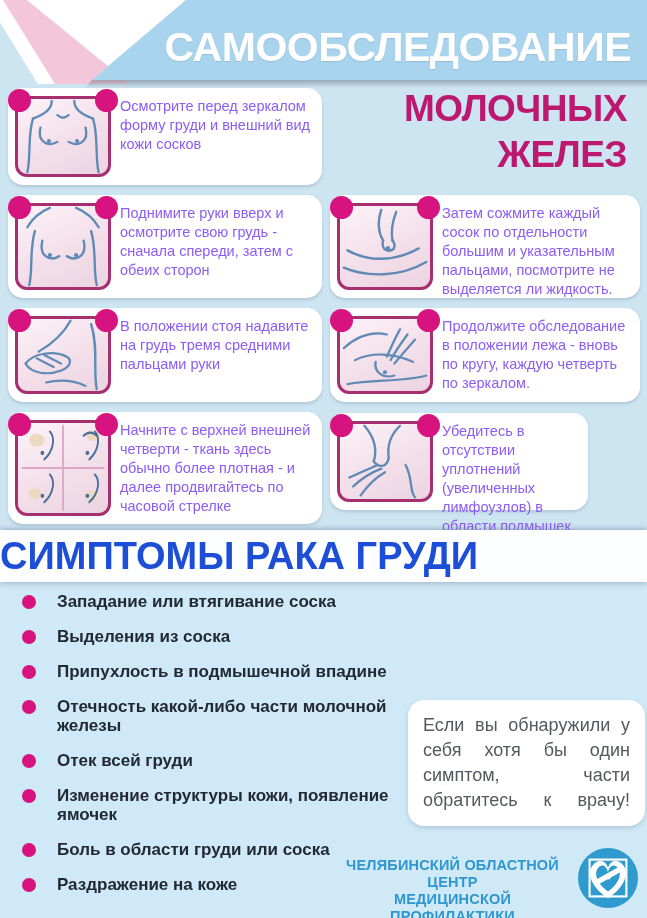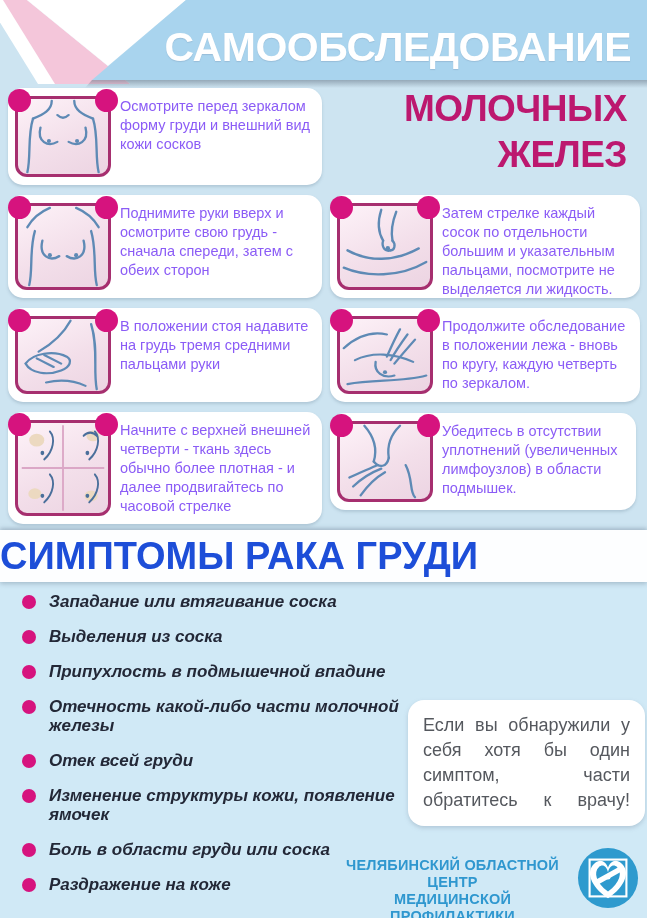--- a/index.html
+++ b/index.html
@@ -21,21 +21,21 @@
   .panel{
     position:absolute;background:#ffffff;border-radius:15px;
     box-shadow:0 2px 3px rgba(120,145,165,0.35);
   }
   .p1{left:8px;top:88px;width:314px;height:97px;}
   .p2{left:8px;top:195px;width:314px;height:103px;}
   .p3{left:8px;top:308px;width:314px;height:94px;}
   .p4{left:8px;top:412px;width:314px;height:112px;}
   .p5{left:330px;top:195px;width:310px;height:103px;}
   .p6{left:330px;top:308px;width:310px;height:94px;}
-  .p7{left:330px;top:413px;width:258px;height:97px;padding-left:48px;}
+  .p7{left:330px;top:413px;width:258px;height:97px;}
   .figure{
     position:absolute;left:7px;top:8px;width:96px;bottom:8px;
     background:linear-gradient(155deg,#fdf2f8 0%,#f3dfea 55%,#ecd4e2 100%);
     border:3px solid #a62f6f;border-radius:12px;box-sizing:border-box;
   }
   .figure svg.art{position:absolute;left:0;top:0;width:100%;height:100%;}
   .corner-dot{
     position:absolute;width:23px;height:23px;border-radius:50%;
     background:#d6137e;top:-10px;
   }
@@ -46,21 +46,21 @@
   }
   .symptoms-band{
     position:absolute;left:0;top:530px;width:647px;height:52px;background:#fdfeff;
     box-shadow:0 -2px 4px rgba(110,130,150,0.35),0 2px 5px rgba(110,130,150,0.4);
   }
   .symptoms-band h2{
     margin:0;font-size:38px;line-height:52px;font-weight:bold;
     color:#1d4ed8;letter-spacing:0px;
   }
   .symptoms{position:absolute;left:22px;top:592px;width:398px;margin:0;padding:0;list-style:none;}
-  .symptoms li{display:flex;gap:13px;margin-bottom:16px;font-style:italic;}
+  .symptoms li{display:flex;gap:21px;margin-bottom:16px;}
   .bullet{flex:none;width:14px;height:14px;border-radius:50%;background:#d6137e;margin-top:3px;}
   .symptom-text{font-size:17px;font-weight:bold;color:#232837;line-height:19px;}
   .callout{
     position:absolute;left:408px;top:700px;width:237px;box-sizing:border-box;
     background:#ffffff;border-radius:16px;padding:13px 15px;
     box-shadow:0 2px 4px rgba(120,140,160,0.35);
   }
   .callout p{
     margin:0;font-size:18px;line-height:25px;color:#55585e;
     text-align:justify;text-align-last:justify;
@@ -201,21 +201,21 @@
           <path d="M4,64 C28,74 64,74 92,58"></path>
             <path d="M8,46 C30,58 58,58 84,44"></path>
           <path d="M44,4 C40,16 40,26 46,36"></path>
             <path d="M60,6 C56,16 54,26 56,36"></path>
           <path d="M46,36 C44,42 48,48 54,46"></path>
             <path d="M56,36 C60,40 58,46 54,46"></path>
         </g>
         <circle cx="51" cy="44" r="2.4" fill="#5e8ab5"></circle>
       </svg>
     </div>
-    <p class="step-text">Затем стрелке каждый сосок по отдельности большим и указательным пальцами, посмотрите не выделяется ли жидкость.</p>
+    <p class="step-text">Затем сожмите каждый сосок по отдельности большим и указательным пальцами, посмотрите не выделяется ли жидкость.</p>
   </section>
 
   <section class="panel p6">
     <div class="figure">
       <span class="corner-dot cl"></span>
       <span class="corner-dot cr"></span>
       <svg class="art" viewBox="0 0 96 84" preserveAspectRatio="none">
         <g fill="none" stroke="#5e8ab5" stroke-width="2.5" stroke-linecap="round">
           <path d="M4,34 C18,20 34,14 50,18"></path>
             <path d="M16,48 C34,38 58,40 78,50"></path>

